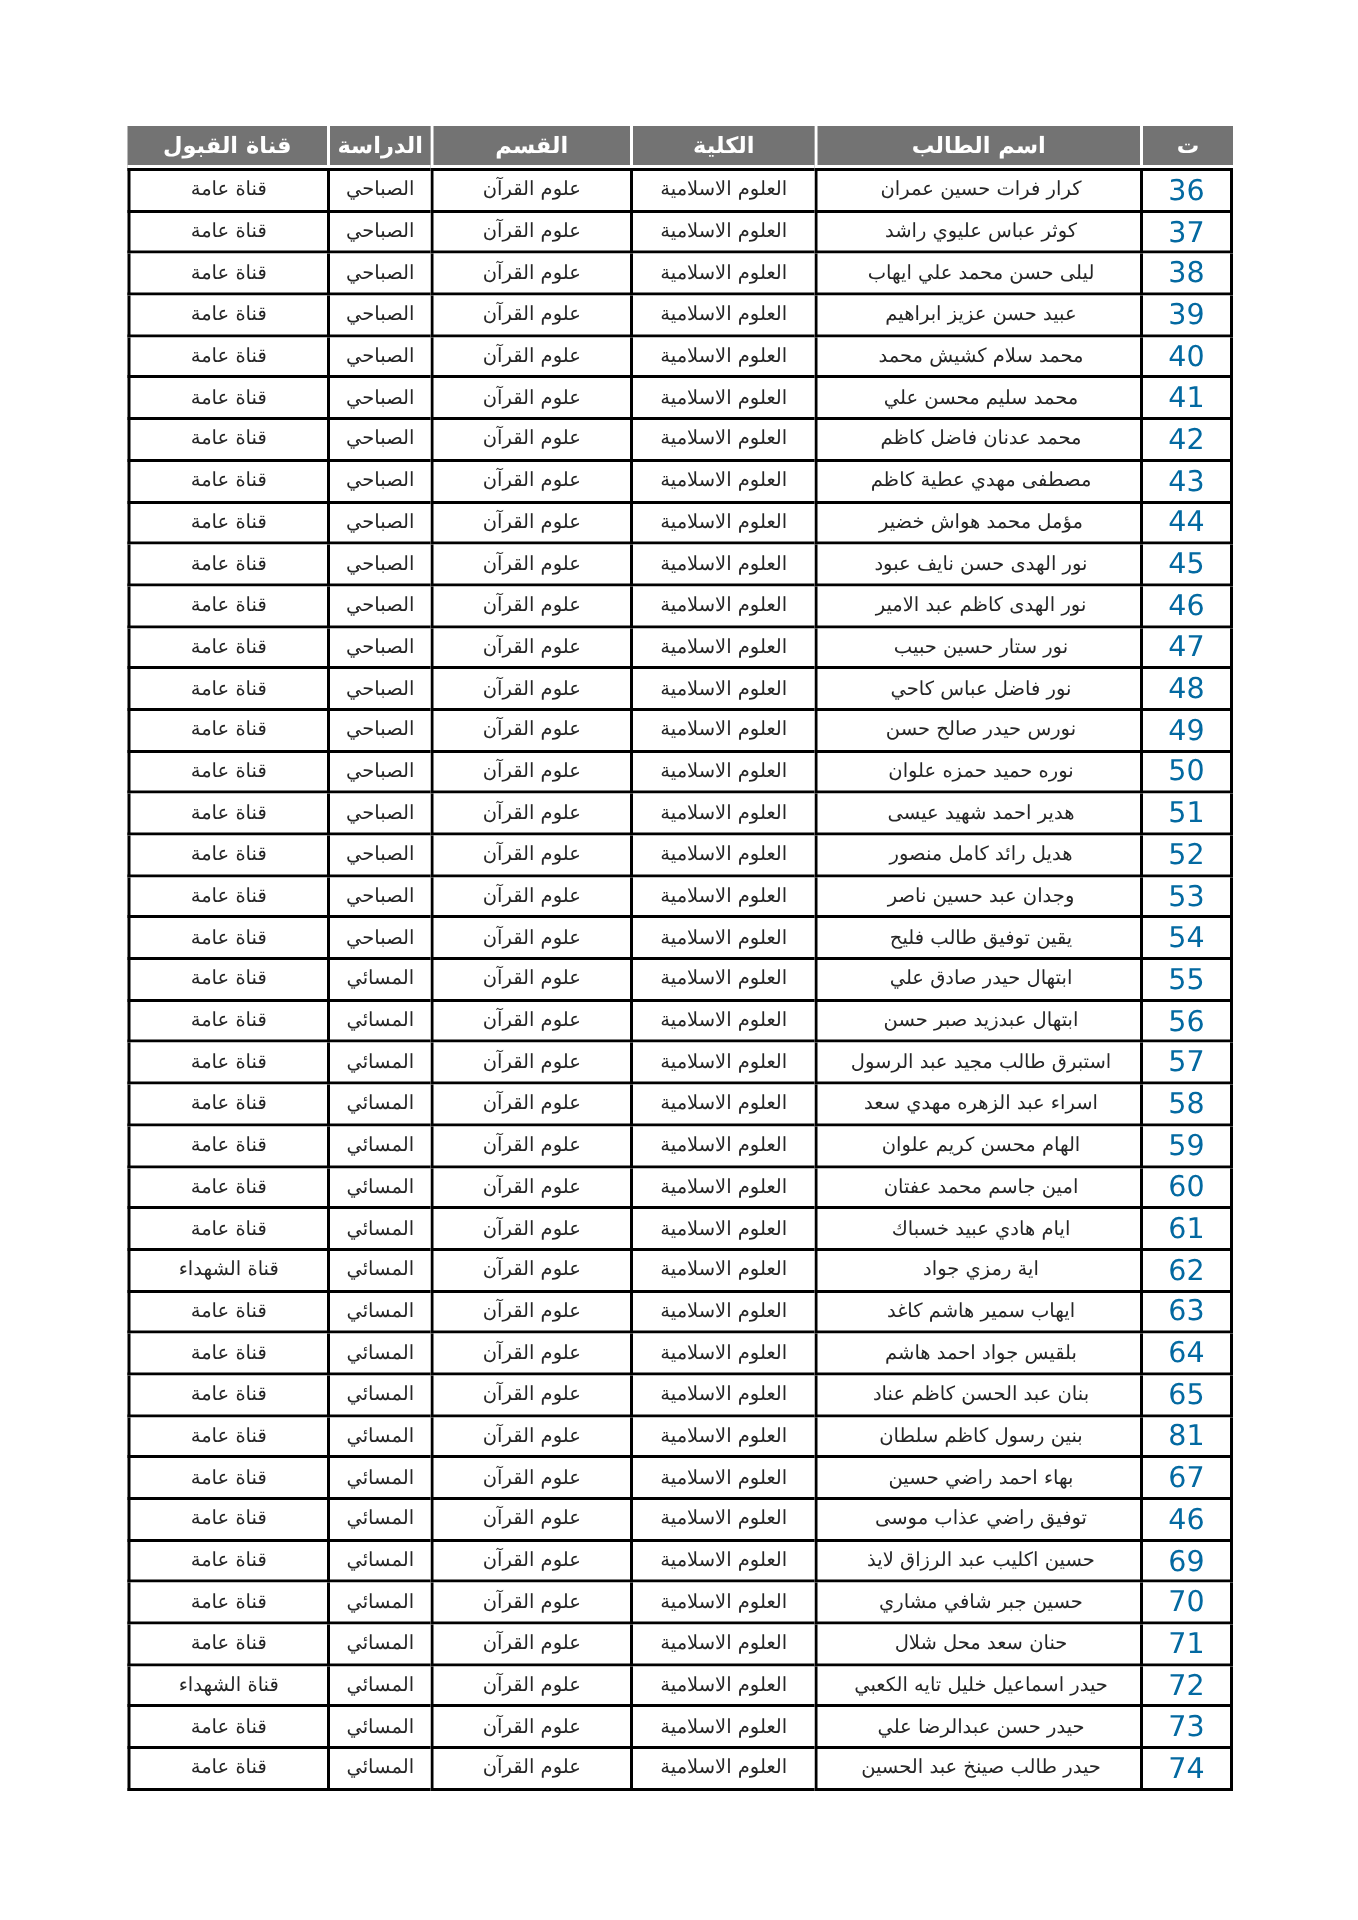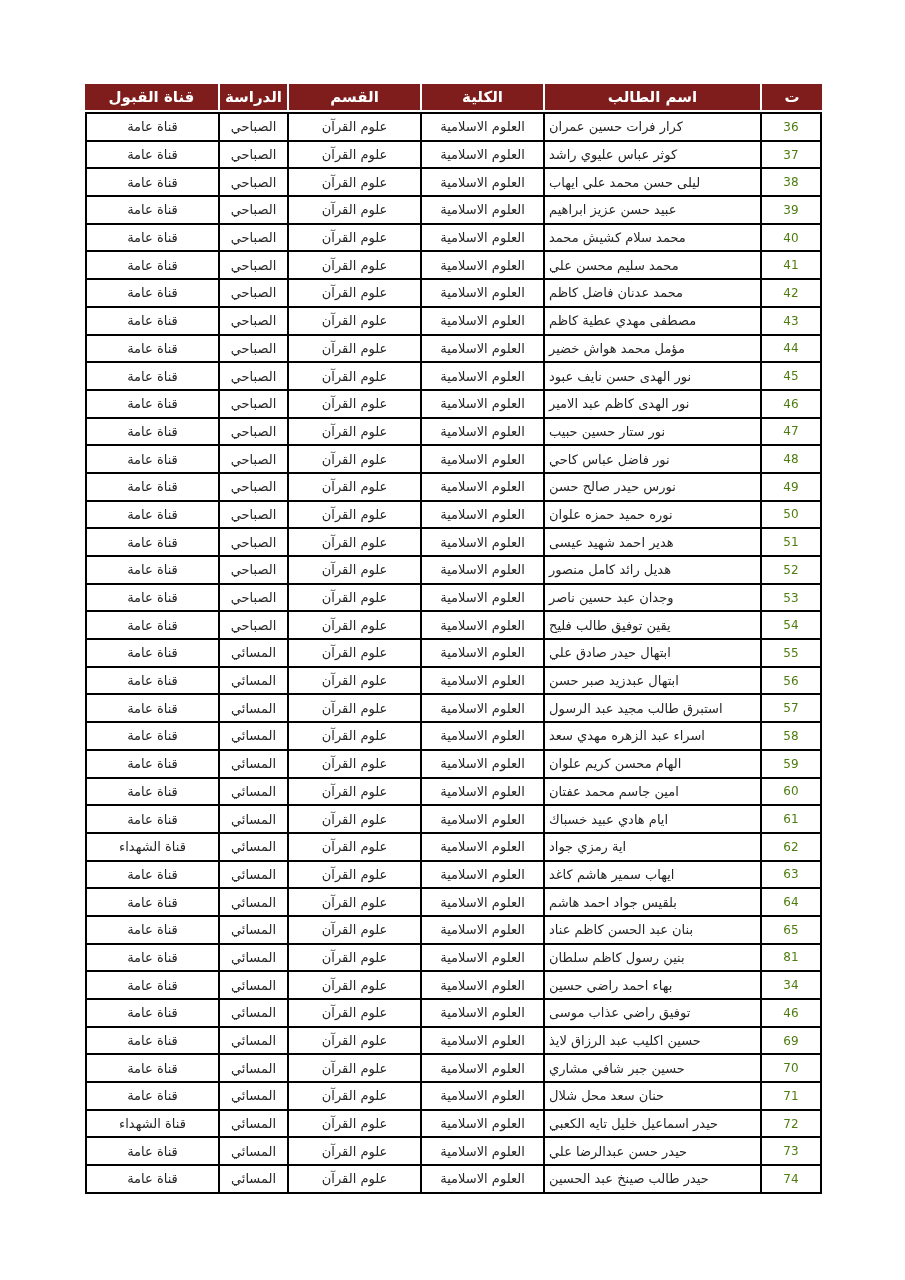--- a/index.html
+++ b/index.html
@@ -26,21 +26,21 @@
   }
   
   col.w-no      { width: 62px; }
   col.w-name    { width: 217px; }
   col.w-college { width: 123px; }
   col.w-dept    { width: 133px; }
   col.w-study   { width: 69px; }
   col.w-channel { width: 133px; }
 
   th {
-    background: #7f1d1d;
+    background: #737373;
     color: #ffffff;
     font-size: 15px;
     font-weight: bold;
     height: 26px;
     padding: 0 2px;
     border-inline-end: 2px solid #ffffff;
     border-bottom: 2px solid #ffffff;
     text-align: center;
     overflow: hidden;
     white-space: nowrap;
@@ -56,25 +56,25 @@
     vertical-align: middle;
     border-inline-end: 2px solid #000000;
     border-bottom: 2px solid #000000;
     overflow: hidden;
     white-space: nowrap;
     background: #ffffff;
   }
   tbody tr td:first-child { border-inline-start: 2px solid #000000; }
   tbody tr:first-child td { border-top: 2px solid #000000; }
   td.c-name {
-    text-align: left;           
+    text-align: center;           
     padding-inline-start: 1px;
     padding-inline-end: 4px;
   }
-  td.c-no { font-size: 12px; color: #4d7c0f; }
+  td.c-no { font-size: 19px; color: #0369a1; }
 </style>
 </head>
 <body>
 
 <div class="page">
   <table class="students" dir="rtl">
     <colgroup>
       <col class="w-no">
       <col class="w-name">
       <col class="w-college">
@@ -335,21 +335,21 @@
   </tr>
         <tr>
     <td class="c-no">81</td>
     <td class="c-name">بنين رسول كاظم سلطان</td>
     <td class="c-college">العلوم الاسلامية</td>
     <td class="c-dept">علوم القرآن</td>
     <td class="c-study">المسائي</td>
     <td class="c-channel">قناة عامة</td>
   </tr>
         <tr>
-    <td class="c-no">34</td>
+    <td class="c-no">67</td>
     <td class="c-name">بهاء احمد راضي حسين</td>
     <td class="c-college">العلوم الاسلامية</td>
     <td class="c-dept">علوم القرآن</td>
     <td class="c-study">المسائي</td>
     <td class="c-channel">قناة عامة</td>
   </tr>
         <tr>
     <td class="c-no">46</td>
     <td class="c-name">توفيق راضي عذاب موسى</td>
     <td class="c-college">العلوم الاسلامية</td>

